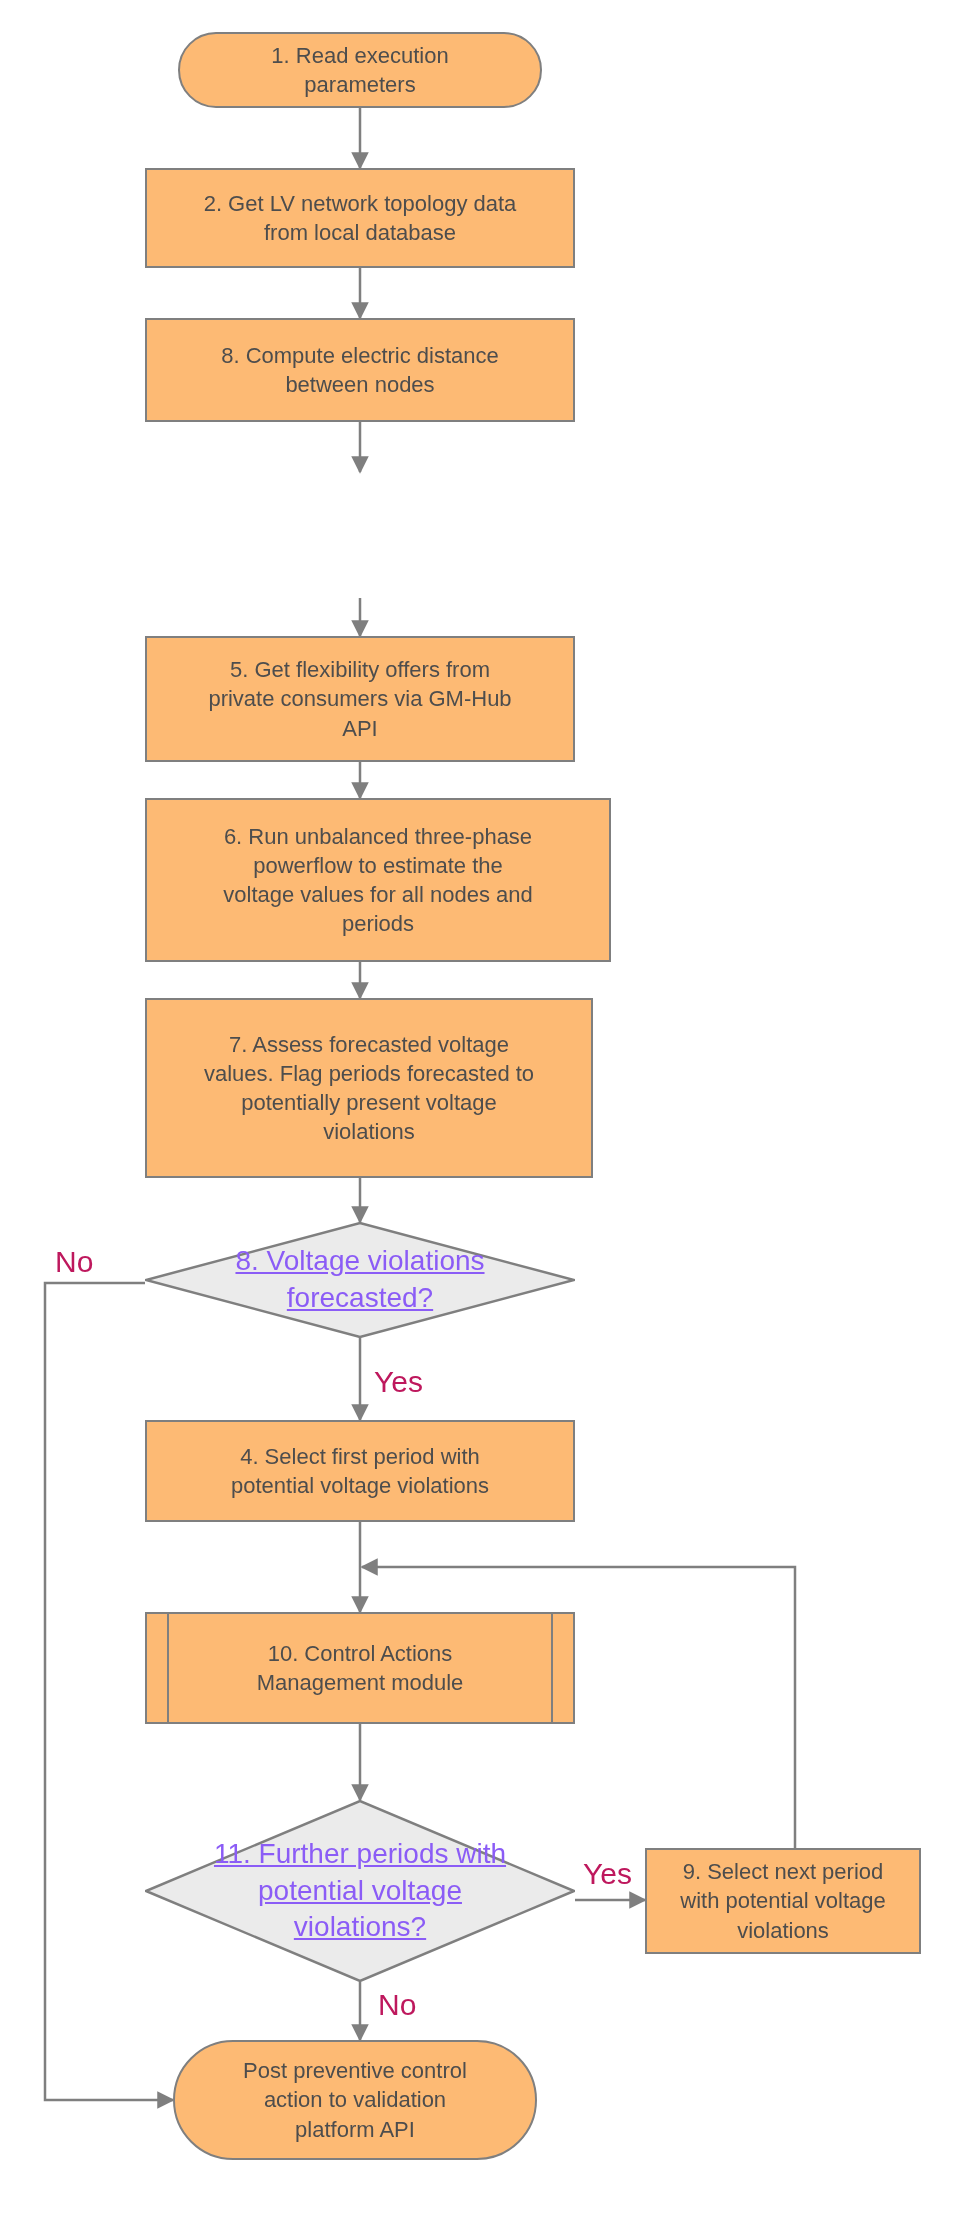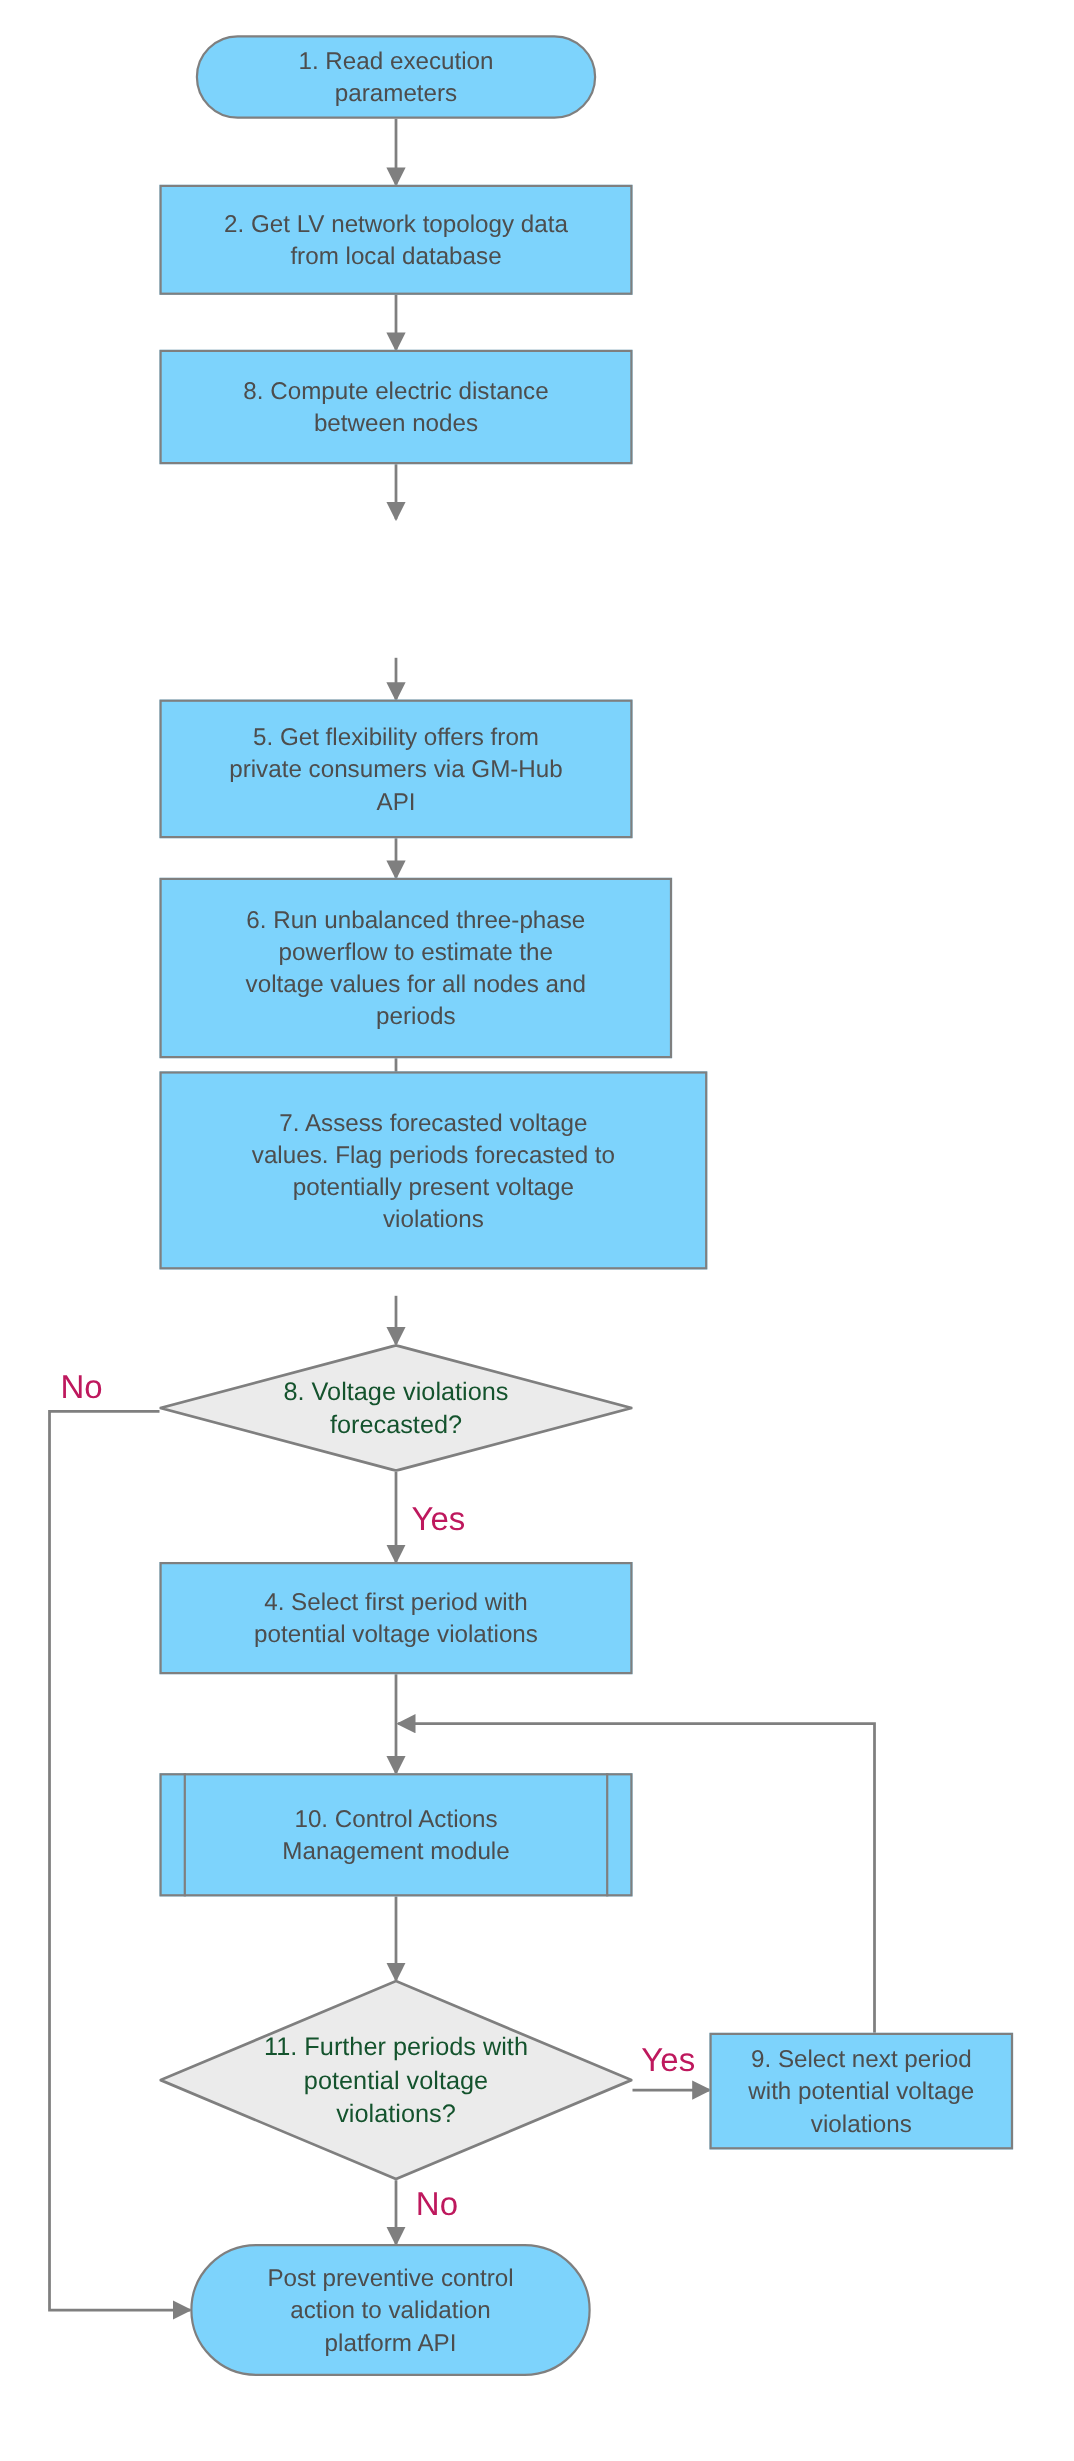--- a/index.html
+++ b/index.html
@@ -22,21 +22,21 @@
     position: absolute;
     left: 0;
     top: 0;
     width: 976px;
     height: 2237px;
     pointer-events: none;
   }
   .node {
     position: absolute;
     box-sizing: border-box;
-    background: #7dd3fc;
+    background: #fdba74;
     border: 2px solid #7f7f7f;
     display: flex;
     align-items: center;
     justify-content: center;
     text-align: center;
     color: #4d4d4d;
     font-size: 22px;
     line-height: 1.32;
     padding: 6px 14px;
     white-space: pre-line;
@@ -66,24 +66,25 @@
   .diamond .dlabel {
     position: absolute;
     left: 0;
     top: 0;
     right: 0;
     bottom: 0;
     display: flex;
     align-items: center;
     justify-content: center;
     text-align: center;
-    font-size: 23px;
+    font-size: 28px;
     line-height: 1.32;
-    color: #14532d;
+    color: #8b5cf6;
     white-space: pre-line;
+    text-decoration: underline;
   }
   .edge-label {
     position: absolute;
     font-size: 30px;
     color: #be185d;
     white-space: nowrap;
   }
 </style>
 </head>
 <body>
@@ -126,21 +127,21 @@
 
   <div class="node" style="left:145px; top:636px; width:430px; height:126px;">5. Get flexibility offers from
 private consumers via GM-Hub
 API</div>
 
   <div class="node" style="left:145px; top:798px; width:466px; height:164px;">6. Run unbalanced three-phase
 powerflow to estimate the
 voltage values for all nodes and
 periods</div>
 
-  <div class="node" style="left:145px; top:974px; width:498px; height:180px;">7. Assess forecasted voltage
+  <div class="node" style="left:145px; top:998px; width:448px; height:180px;">7. Assess forecasted voltage
 values. Flag periods forecasted to
 potentially present voltage
 violations</div>
 
   <div class="diamond" style="left:145px; top:1222px; width:430px; height:116px;">
     <svg width="430" height="116" viewBox="0 0 430 116" xmlns="http://www.w3.org/2000/svg">
       <polygon points="215,1 429,58 215,115 1,58" fill="#ebebeb" stroke="#7f7f7f" stroke-width="2.5"></polygon>
     </svg>
     <div class="dlabel">8. Voltage violations
 forecasted?</div>

